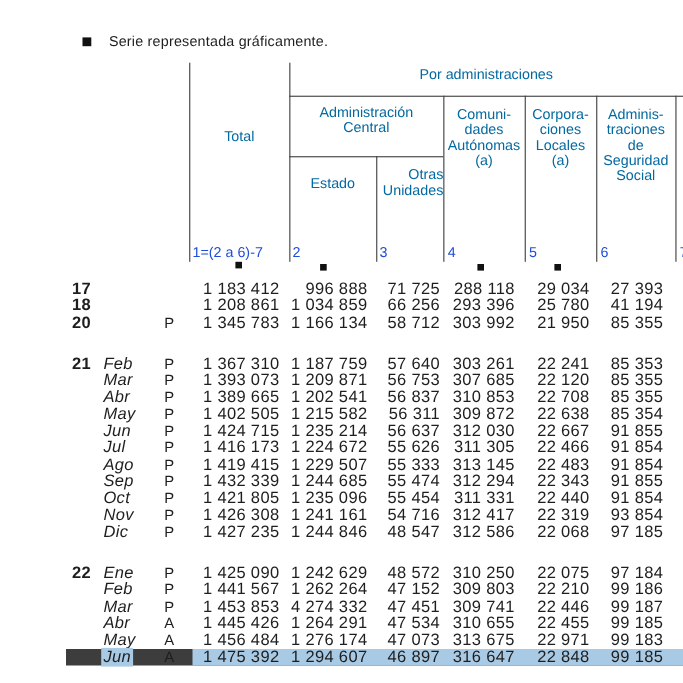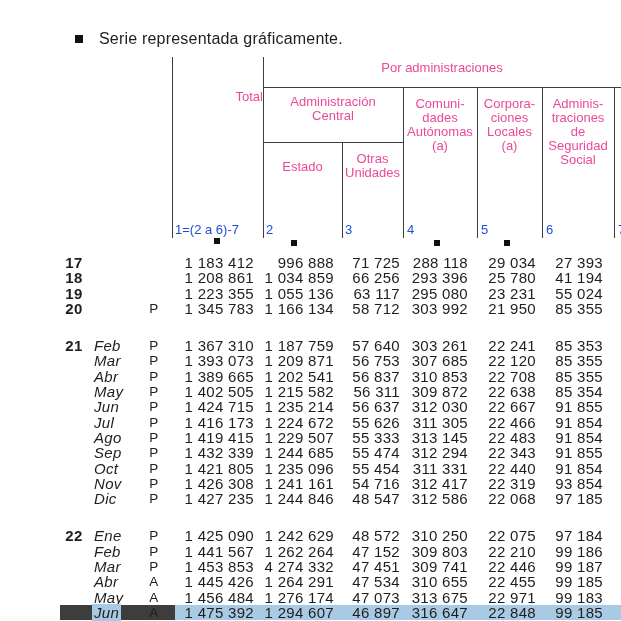--- a/index.html
+++ b/index.html
@@ -2,42 +2,42 @@
 <html style="--hl: #a9cae4;"><head>
 <meta charset="utf-8">
 <style>
   html,body{margin:0;padding:0;background:#e8e8e8;}
   .page{
     position:relative;width:621px;height:621px;background:#ffffff;
     font-family:"Liberation Sans", sans-serif;color:#1e1e1e;overflow:hidden;
     margin:0 auto;
   }
   
-  .note{position:absolute;left:75px;top:30px;font-size:16px;letter-spacing:.2px;display:flex;align-items:center;gap:16px;}
+  .note{position:absolute;left:75px;top:30px;font-size:13px;letter-spacing:.2px;display:flex;align-items:center;gap:16px;}
   .sq{width:8px;height:8px;background:#111;display:inline-block;}
   
   .vl{position:absolute;width:1px;background:#3d3d3d;}
   .hl{position:absolute;height:1px;background:#3d3d3d;}
   #v1{left:172px;top:57px;height:181px;}
   #v2{left:263px;top:57px;height:181px;}
   #v3{left:342px;top:142px;height:96px;}
   #v4{left:403px;top:87px;height:151px;}
   #v5{left:477px;top:87px;height:151px;}
   #v6{left:542px;top:87px;height:151px;}
   #v7{left:614px;top:87px;height:151px;}
   #h1{top:87px;left:263px;width:358px;}
   #h2{top:142px;left:263px;width:140px;}
   
-  .hdr{position:absolute;font-size:13px;line-height:14px;text-align:center;color:#ec4899;}
+  .hdr{position:absolute;font-size:13px;line-height:14px;text-align:center;color:#0369a1;}
   .pre{white-space:pre-line;}
   #por-admin{left:263px;top:61px;width:358px;}
-  #total-lbl{left:172px;top:90px;width:91px;text-align:right;}
+  #total-lbl{left:172px;top:117px;width:91px;}
   #admin-central{left:263px;top:95px;width:140px;}
   #estado-lbl{left:263px;top:160px;width:79px;}
-  #otras-lbl{left:342px;top:152px;width:61px;}
+  #otras-lbl{left:342px;top:152px;width:61px;text-align:right;}
   #ccaa-lbl{left:403px;top:97px;width:74px;}
   #ccll-lbl{left:477px;top:97px;width:65px;}
   #segsoc-lbl{left:542px;top:97px;width:72px;}
   
   .colid{position:absolute;top:222px;font-size:13px;color:#1d4ed8;}
   #id1{left:175px;} #id2{left:266px;} #id3{left:345px;} #id4{left:407px;}
   #id5{left:481px;} #id6{left:546px;} #id7{left:618px;}
   
   .mark{position:absolute;width:6px;height:6px;background:#111;}
   #mk1{left:214px;top:238px;} #mk2{left:291px;top:240px;}
@@ -128,31 +128,20 @@
           <div class="cell c-month"><span class="m"></span></div>
           <div class="cell c-status"></div>
           <div class="cell c-num c-n0">1 208 861</div>
           <div class="cell c-num c-n1">1 034 859</div>
           <div class="cell c-num c-n2">66 256</div>
           <div class="cell c-num c-n3">293 396</div>
           <div class="cell c-num c-n4">25 780</div>
           <div class="cell c-num c-n5">41 194</div>
         </div>
         <div class="row">
-          <div class="cell c-year">19</div>
-          <div class="cell c-month"><span class="m"></span></div>
-          <div class="cell c-status"></div>
-          <div class="cell c-num c-n0">1 223 355</div>
-          <div class="cell c-num c-n1">1 055 136</div>
-          <div class="cell c-num c-n2">63 117</div>
-          <div class="cell c-num c-n3">295 080</div>
-          <div class="cell c-num c-n4">23 231</div>
-          <div class="cell c-num c-n5">55 024</div>
-        </div>
-        <div class="row">
           <div class="cell c-year">20</div>
           <div class="cell c-month"><span class="m"></span></div>
           <div class="cell c-status">P</div>
           <div class="cell c-num c-n0">1 345 783</div>
           <div class="cell c-num c-n1">1 166 134</div>
           <div class="cell c-num c-n2">58 712</div>
           <div class="cell c-num c-n3">303 992</div>
           <div class="cell c-num c-n4">21 950</div>
           <div class="cell c-num c-n5">85 355</div>
         </div>

